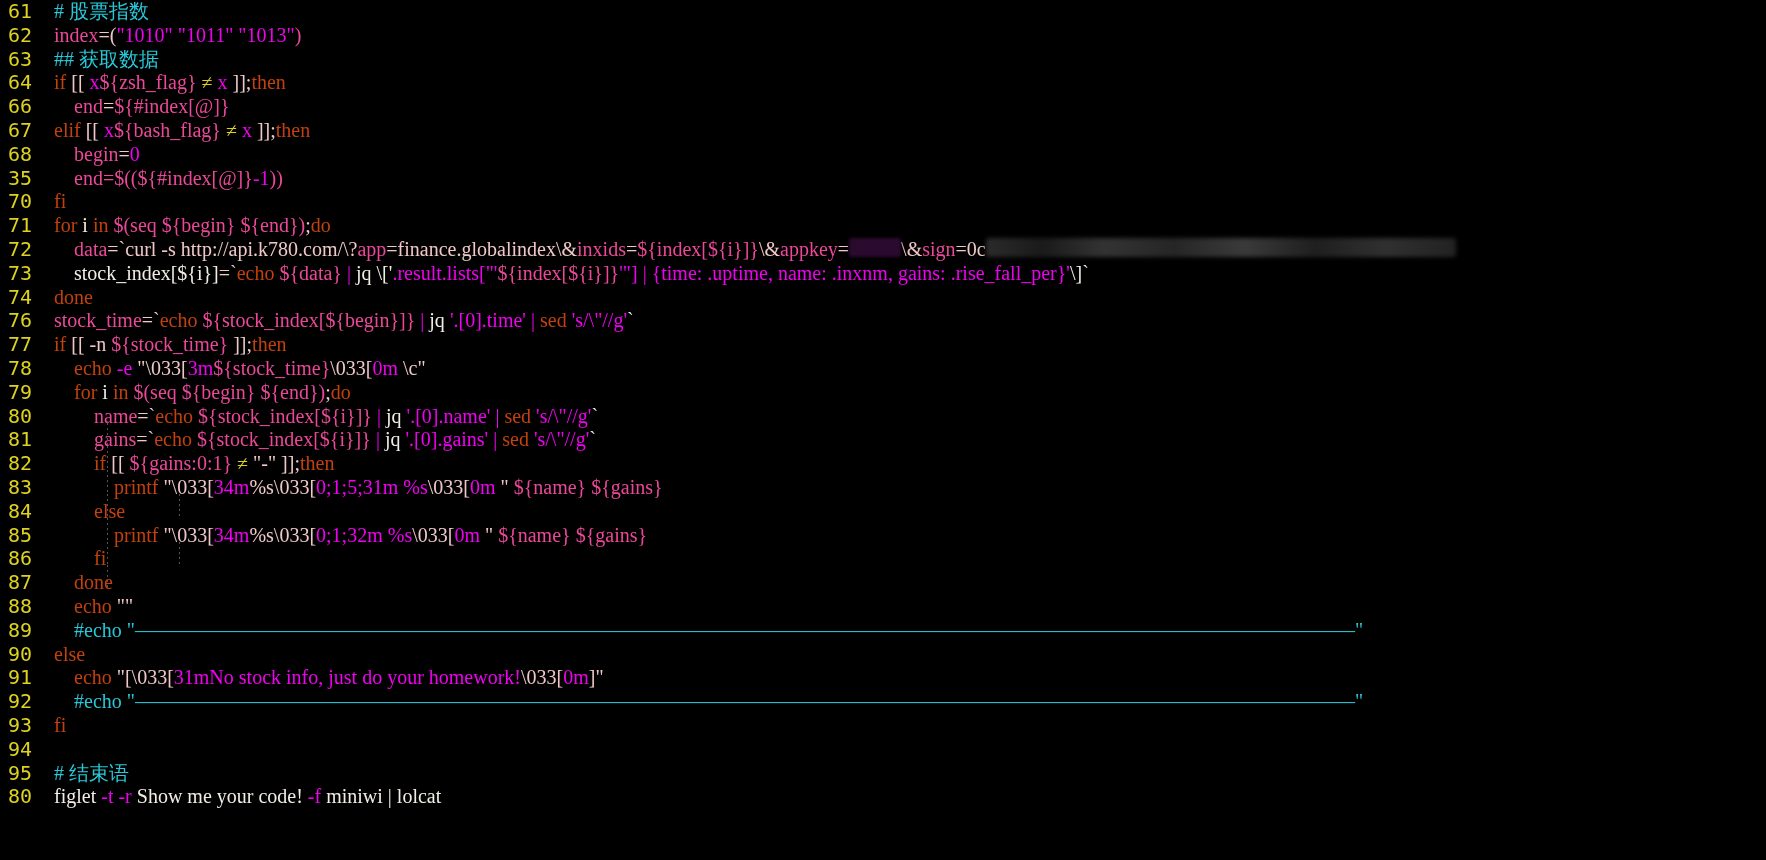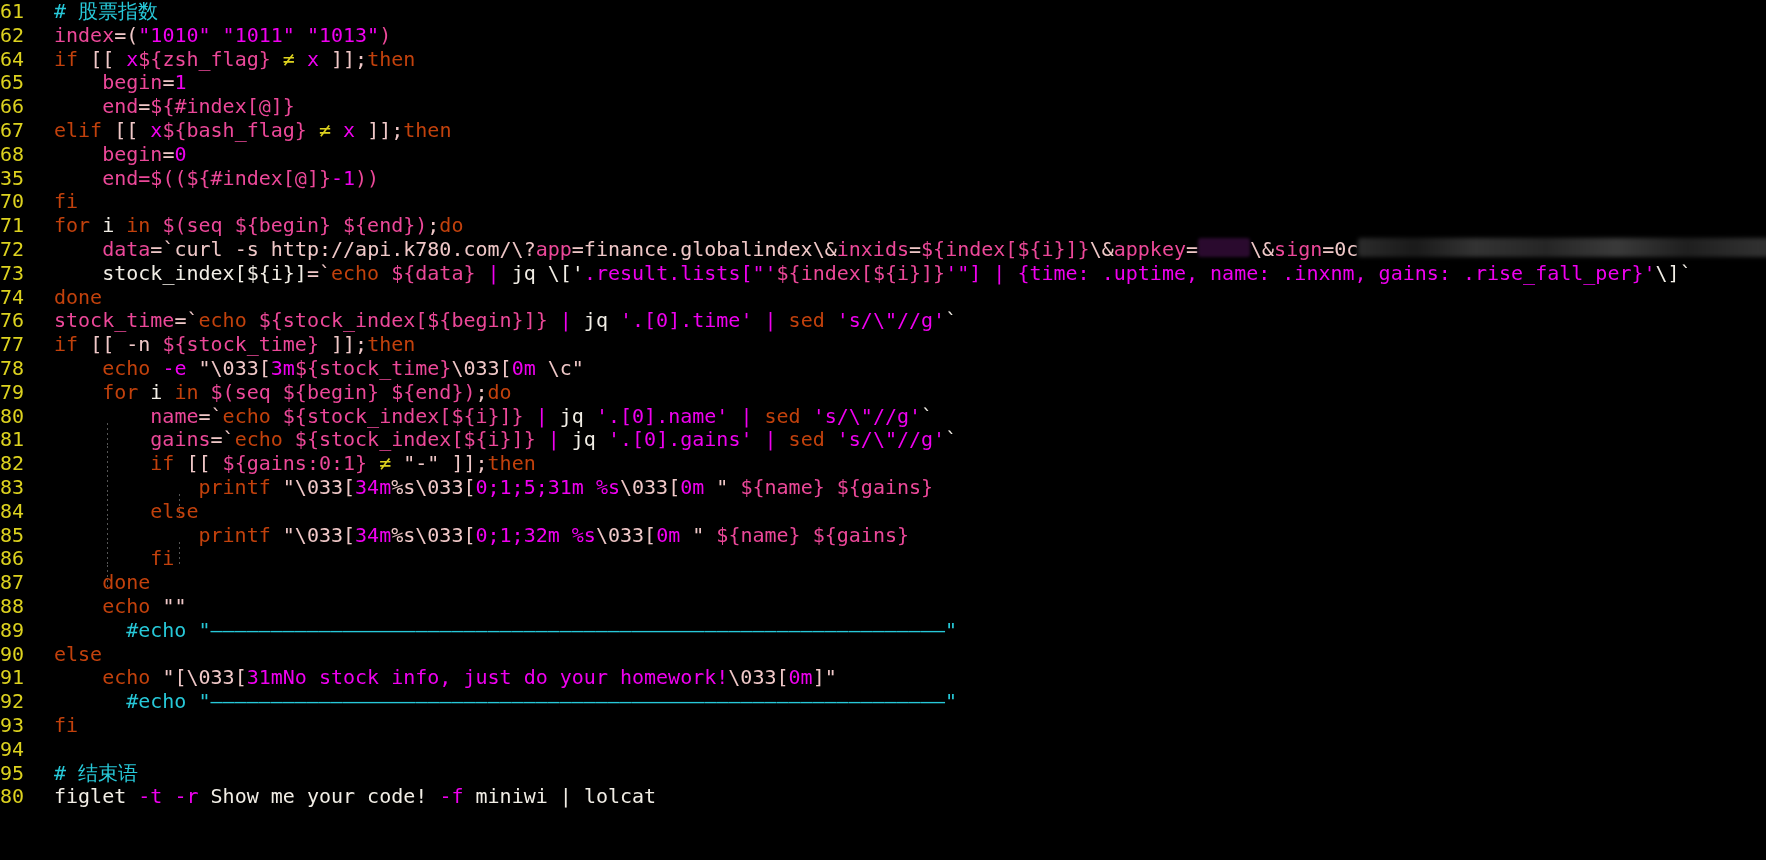--- a/index.html
+++ b/index.html
@@ -8,26 +8,26 @@
     width:1766px; height:860px;
     font-family:"DejaVu Sans Mono","Liberation Mono",monospace;
     font-size:20px;
     line-height:23.8px;
     overflow:hidden;
     -webkit-font-smoothing:antialiased;
   }
   #editor { position:relative; width:1766px; height:860px; background:#000; }
   .line { position:relative; height:23.8px; white-space:pre; display:flex; align-items:flex-start; }
   .ln {
-    width:40px; min-width:40px; text-align:left; color:#ddd21f;
+    width:40px; min-width:40px; text-align:center; color:#ddd21f;
     padding-right:0px; user-select:none; font-size:20px;
   }
   .gutterbar { width:10px; min-width:10px; }
   .gutterbar.on { background:#7c7c7c; }
-  .code { flex:1; position:relative; padding-left:4px; }
+  .code { flex:1; position:relative; padding-left:4px;font-family:Liberation Serif, serif; }
 
   
   .kw    { color:#c2410c; }          
   .var   { color:#ec4899; }          
   .str   { color:#f000f0; }          
   .plain { color:#f0c8c8; }          
   .cmt   { color:#27c8d8; }          
   .white { color:#f2eee6; }
   .num   { color:#f000f0; }
   .op    { color:#ddd21f; }
@@ -45,51 +45,51 @@
   }
   .redact.a {
     width:52px; background:#2a0a2e;
     filter:blur(1.5px);
   }
   .redact.b {
     width:470px;
     background:linear-gradient(90deg,#2b2b2b 0%,#1a1a1a 12%,#333 25%,#262626 40%,#3a3a3a 55%,#1f1f1f 70%,#303030 85%,#222 100%);
     filter:blur(2.2px);
   }
-  .dashline { letter-spacing:0px;margin-left:24px; }
+  .dashline { letter-spacing:0px; }
 </style>
 </head>
 <body>
 
 <div id="editor">
 
   <div class="line">
     <span class="ln">61</span>
     <span class="gutterbar"></span>
     <span class="code"><span class="cmt"># 股票指数</span></span>
   </div>
 
   <div class="line">
     <span class="ln">62</span>
     <span class="gutterbar"></span>
     <span class="code"><span class="var">index</span><span class="plain">=(</span><span class="str">"1010"</span><span class="plain"> </span><span class="str">"1011"</span><span class="plain"> </span><span class="str">"1013"</span><span class="var">)</span></span>
   </div>
 
+  <div class="line">
+    <span class="ln">63</span>
+    <span class="gutterbar on"></span>
+    <span class="code"><span class="cmt">## 获取数据</span></span>
+  </div>
 
   <div class="line">
     <span class="ln">64</span>
     <span class="gutterbar on"></span>
     <span class="code"><span class="kw">if</span><span class="white"> </span><span class="plain">[[</span><span class="white"> </span><span class="str">x</span><span class="var">${zsh_flag}</span><span class="white"> </span><span class="op">≠</span><span class="white"> </span><span class="str">x</span><span class="white"> </span><span class="plain">]]</span><span class="plain">;</span><span class="kw">then</span></span>
   </div>
 
-  <div class="line">
-    <span class="ln">65</span>
-    <span class="gutterbar on"></span>
-    <span class="code"><span class="white">    </span><span class="var">begin</span><span class="plain">=</span><span class="num">1</span></span>
-  </div>
 
   <div class="line">
     <span class="ln">66</span>
     <span class="gutterbar on"></span>
     <span class="code"><span class="white">    </span><span class="var">end</span><span class="plain">=</span><span class="var">${#index[@]}</span></span>
   </div>
 
   <div class="line">
     <span class="ln">67</span>
     <span class="gutterbar on"></span>

